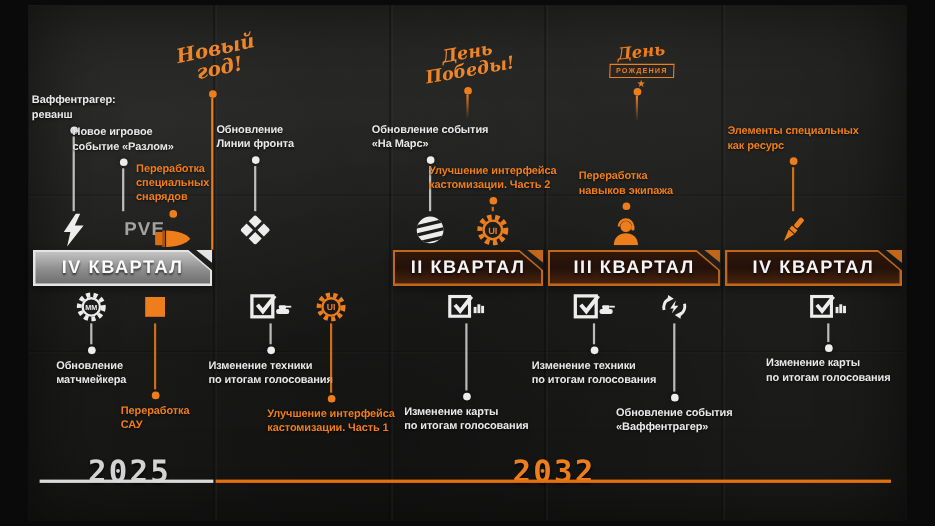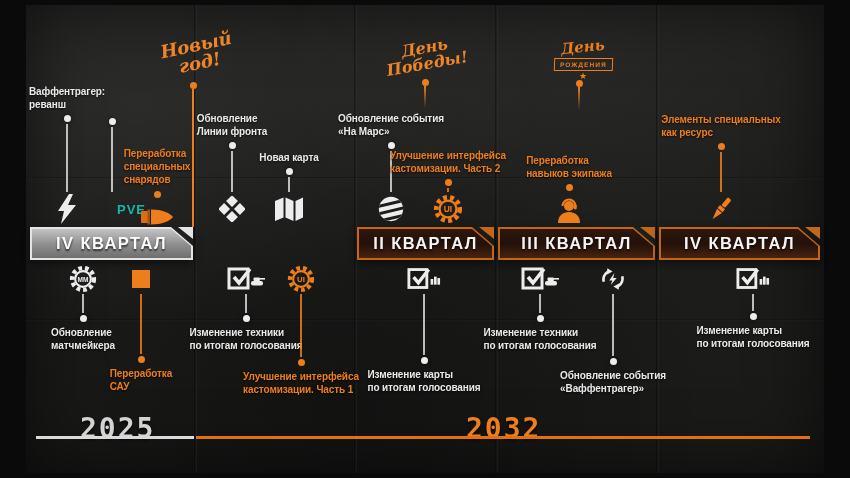--- a/index.html
+++ b/index.html
@@ -32,21 +32,21 @@
   .dot{width:7px;height:7px;border-radius:50%;flex:0 0 auto;}
   .item.top .dot{margin-top:4px;}
   .item.bottom .dot{margin-bottom:4px;}
   .item.white .dot{background:#ededed;box-shadow:0 0 4px rgba(0,0,0,.5);}
   .item.orange .dot{background:#ee7e1b;}
   .stem{width:2px;flex:1 1 auto;margin:2px 0;}
   .item.white .stem{background:rgba(235,235,235,.78);}
   .item.orange .stem{background:rgba(238,126,27,.85);}
   .ico{height:30px;display:flex;align-items:center;justify-content:center;flex:0 0 auto;}
   .item.bottom .ico{height:26px;}
-  .pve{font-size:13px;font-weight:900;color:#14b8a6;letter-spacing:1px;margin-left:39px;}
+  .pve{font-size:17px;font-weight:900;color:#a3a3a3;letter-spacing:1px;margin-left:39px;}
   .sq{width:18px;height:18px;background:#ee7e1b;}
   
   .banner{position:absolute;top:227px;height:33px;box-shadow:0 4px 8px rgba(0,0,0,.45);}
   .banner .shape{position:absolute;inset:0;background:var(--bd);
     clip-path:polygon(0 0, calc(100% - 22px) 0, 100% 19px, 100% 100%, 0 100%);}
   .banner .shape::after{content:"";position:absolute;inset:2px;background:var(--fill);
     clip-path:polygon(0 0, calc(100% - 20px) 0, 100% 17px, 100% 100%, 0 100%);}
   .banner .corner{position:absolute;top:0;right:0;width:15px;height:12px;background:var(--bd);
     clip-path:polygon(0 0,100% 0,100% 100%);}
   .banner .txt{position:relative;z-index:2;display:flex;align-items:center;justify-content:center;
@@ -139,20 +139,22 @@
     <div class="dot"></div>
     <div class="stem"></div>
     <div class="ico">
       <svg width="22" height="30" viewBox="0 0 22 30">
           <polygon points="13,0 2,17 8,17 5,30 20,11 12,11 17,0" fill="#ededed"></polygon>
         </svg>
     </div>
   </div>
 
   <div class="item top white" style="left:22px;top:114px;height:110px">
+    <div class="lbl">Новое игровое
+событие «Разлом»</div>
     <div class="dot"></div>
     <div class="stem"></div>
     <div class="ico">
       <span class="pve">PVE</span>
     </div>
   </div>
 
   <div class="item top orange" style="left:67px;top:147px;height:77px">
     <div class="lbl">Переработка
 специальных
@@ -178,32 +180,20 @@
           <g transform="rotate(45 14 14)">
             <rect x="3.5" y="3.5" width="9" height="9"></rect>
             <rect x="15.5" y="3.5" width="9" height="9"></rect>
             <rect x="3.5" y="15.5" width="9" height="9"></rect>
             <rect x="15.5" y="15.5" width="9" height="9"></rect>
           </g>
         </svg>
     </div>
   </div>
 
-  <div class="item top white" style="left:199px;top:151px;height:73px">
-    <div class="lbl">Новая карта</div>
-    <div class="dot"></div>
-    <div class="stem"></div>
-    <div class="ico">
-      <svg width="30" height="26" viewBox="0 0 30 26" fill="#ededed">
-          <polygon points="1,5 9.5,1.5 9.5,21.5 1,25"></polygon>
-          <polygon points="11.5,1.5 19.5,5 19.5,25 11.5,21.5"></polygon>
-          <polygon points="21.5,5 29,1.5 29,21.5 21.5,25"></polygon>
-        </svg>
-    </div>
-  </div>
 
   <div class="item top white" style="left:301px;top:112px;height:112px">
     <div class="lbl">Обновление события
 «На Марс»</div>
     <div class="dot"></div>
     <div class="stem"></div>
     <div class="ico">
       <svg width="28" height="28" viewBox="0 0 30 30">
           <defs>
             <clipPath id="pc">

